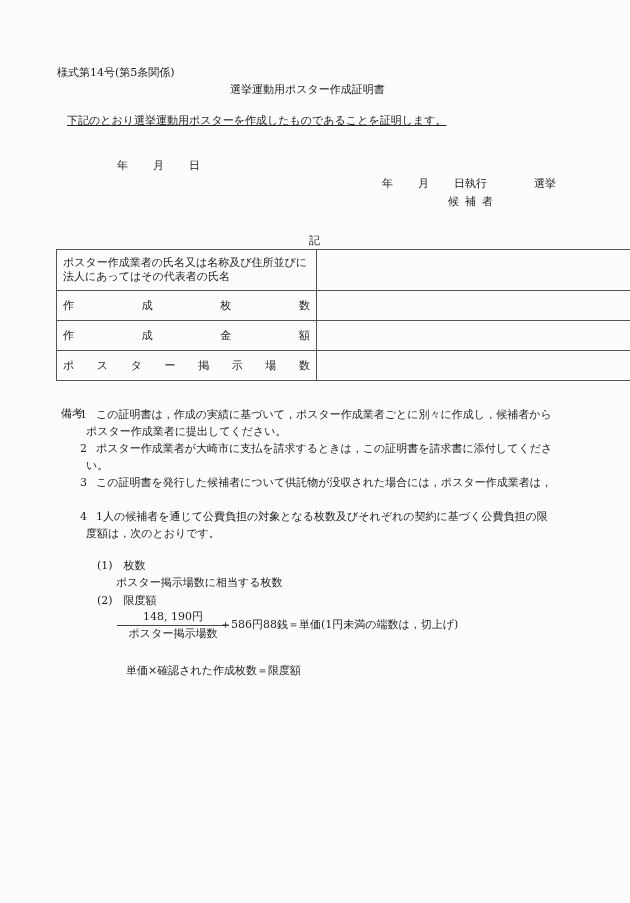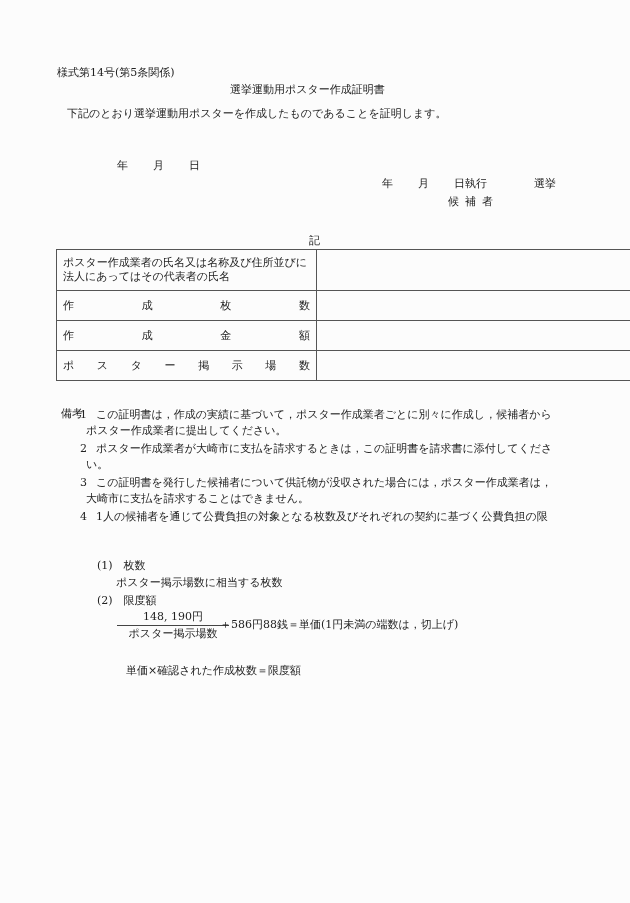--- a/index.html
+++ b/index.html
@@ -3,21 +3,21 @@
 <meta charset="utf-8">
 <style>
   html, body { margin:0; padding:0; }
   body {
     width:630px; height:903px; background:#fcfcfc; position:relative; overflow:hidden;
     font-family:"DejaVu Serif","Liberation Serif",serif; color:#222; font-size:11px;
   }
   .abs { position:absolute; white-space:nowrap; line-height:14px; }
   .form-no { left:57px; top:66px; }
   .title { left:230px; top:83px; }
-  .intro { left:67px; top:107px; }
+  .intro { left:67px; top:114px;text-decoration:underline; }
   .date1 { left:117px; top:159px; }
   .date1 span, .date2 span { display:inline-block; }
   .date2 { left:382px; top:177px; }
   .cand { left:440px; top:195px; letter-spacing:6px;margin-left:8px; }
   .ki { left:309px; top:234px; }
 
   table.rec {
     position:absolute; left:56px; top:249px; width:610px; border-collapse:collapse;
     table-layout:fixed;
   }
@@ -28,21 +28,21 @@
   .r1, .r2, .r3 { height:30px; }
   .spread { display:flex; justify-content:space-between; }
 
   .notes-h { left:61px; top:407px; }
   .note { position:absolute; left:80px; width:494px; line-height:17px; font-size:11px; text-indent:-0px; }
   .n1 { top:406px; }
   .n2 { top:440px; }
   .n3 { top:474px; }
   .n4 { top:508px; }
   .note .num { display:inline-block; width:16px; }
-  .note .cont { padding-left:6px; display:block;font-family:Liberation Mono, monospace; }
+  .note .cont { padding-left:6px; display:block; }
   .sub1 { left:97px; top:559px;text-align:center; }
   .sub1t { left:116px; top:576px; }
   .sub2 { left:97px; top:594px; }
   .frac { position:absolute; left:117px; top:610px; width:112px; text-align:center; }
   .frac .numr { display:block; line-height:14px; border-bottom:1px solid #444; padding-bottom:1px; }
   .frac .den { display:block; line-height:16px;text-align:center; }
   .formula1 { left:220px; top:618px; }
   .formula2 { left:126px; top:664px; }
 </style>
 </head>
@@ -112,24 +112,24 @@
 <div class="note n1">
   <span class="num">1</span><span>この証明書は，作成の実績に基づいて，ポスター作成業者ごとに別々に作成し，候補者から</span>
   <span class="cont">ポスター作成業者に提出してください。</span>
 </div>
 <div class="note n2">
   <span class="num">2</span><span>ポスター作成業者が大崎市に支払を請求するときは，この証明書を請求書に添付してくださ</span>
   <span class="cont">い。</span>
 </div>
 <div class="note n3">
   <span class="num">3</span><span>この証明書を発行した候補者について供託物が没収された場合には，ポスター作成業者は，</span>
-  <span class="cont">大崎市に支払を請求することはできません。</span>
 </div>
 <div class="note n4">
   <span class="num">4</span><span>1人の候補者を通じて公費負担の対象となる枚数及びそれぞれの契約に基づく公費負担の限</span>
+  <span class="cont">度額は，次のとおりです。</span>
 </div>
 
 <div class="abs sub1">(1)　枚数</div>
 <div class="abs sub1t">ポスター掲示場数に相当する枚数</div>
 <div class="abs sub2">(2)　限度額</div>
 
 <div class="frac">
   <span class="numr">148, 190円</span>
   <span class="den">ポスター掲示場数</span>
 </div>

